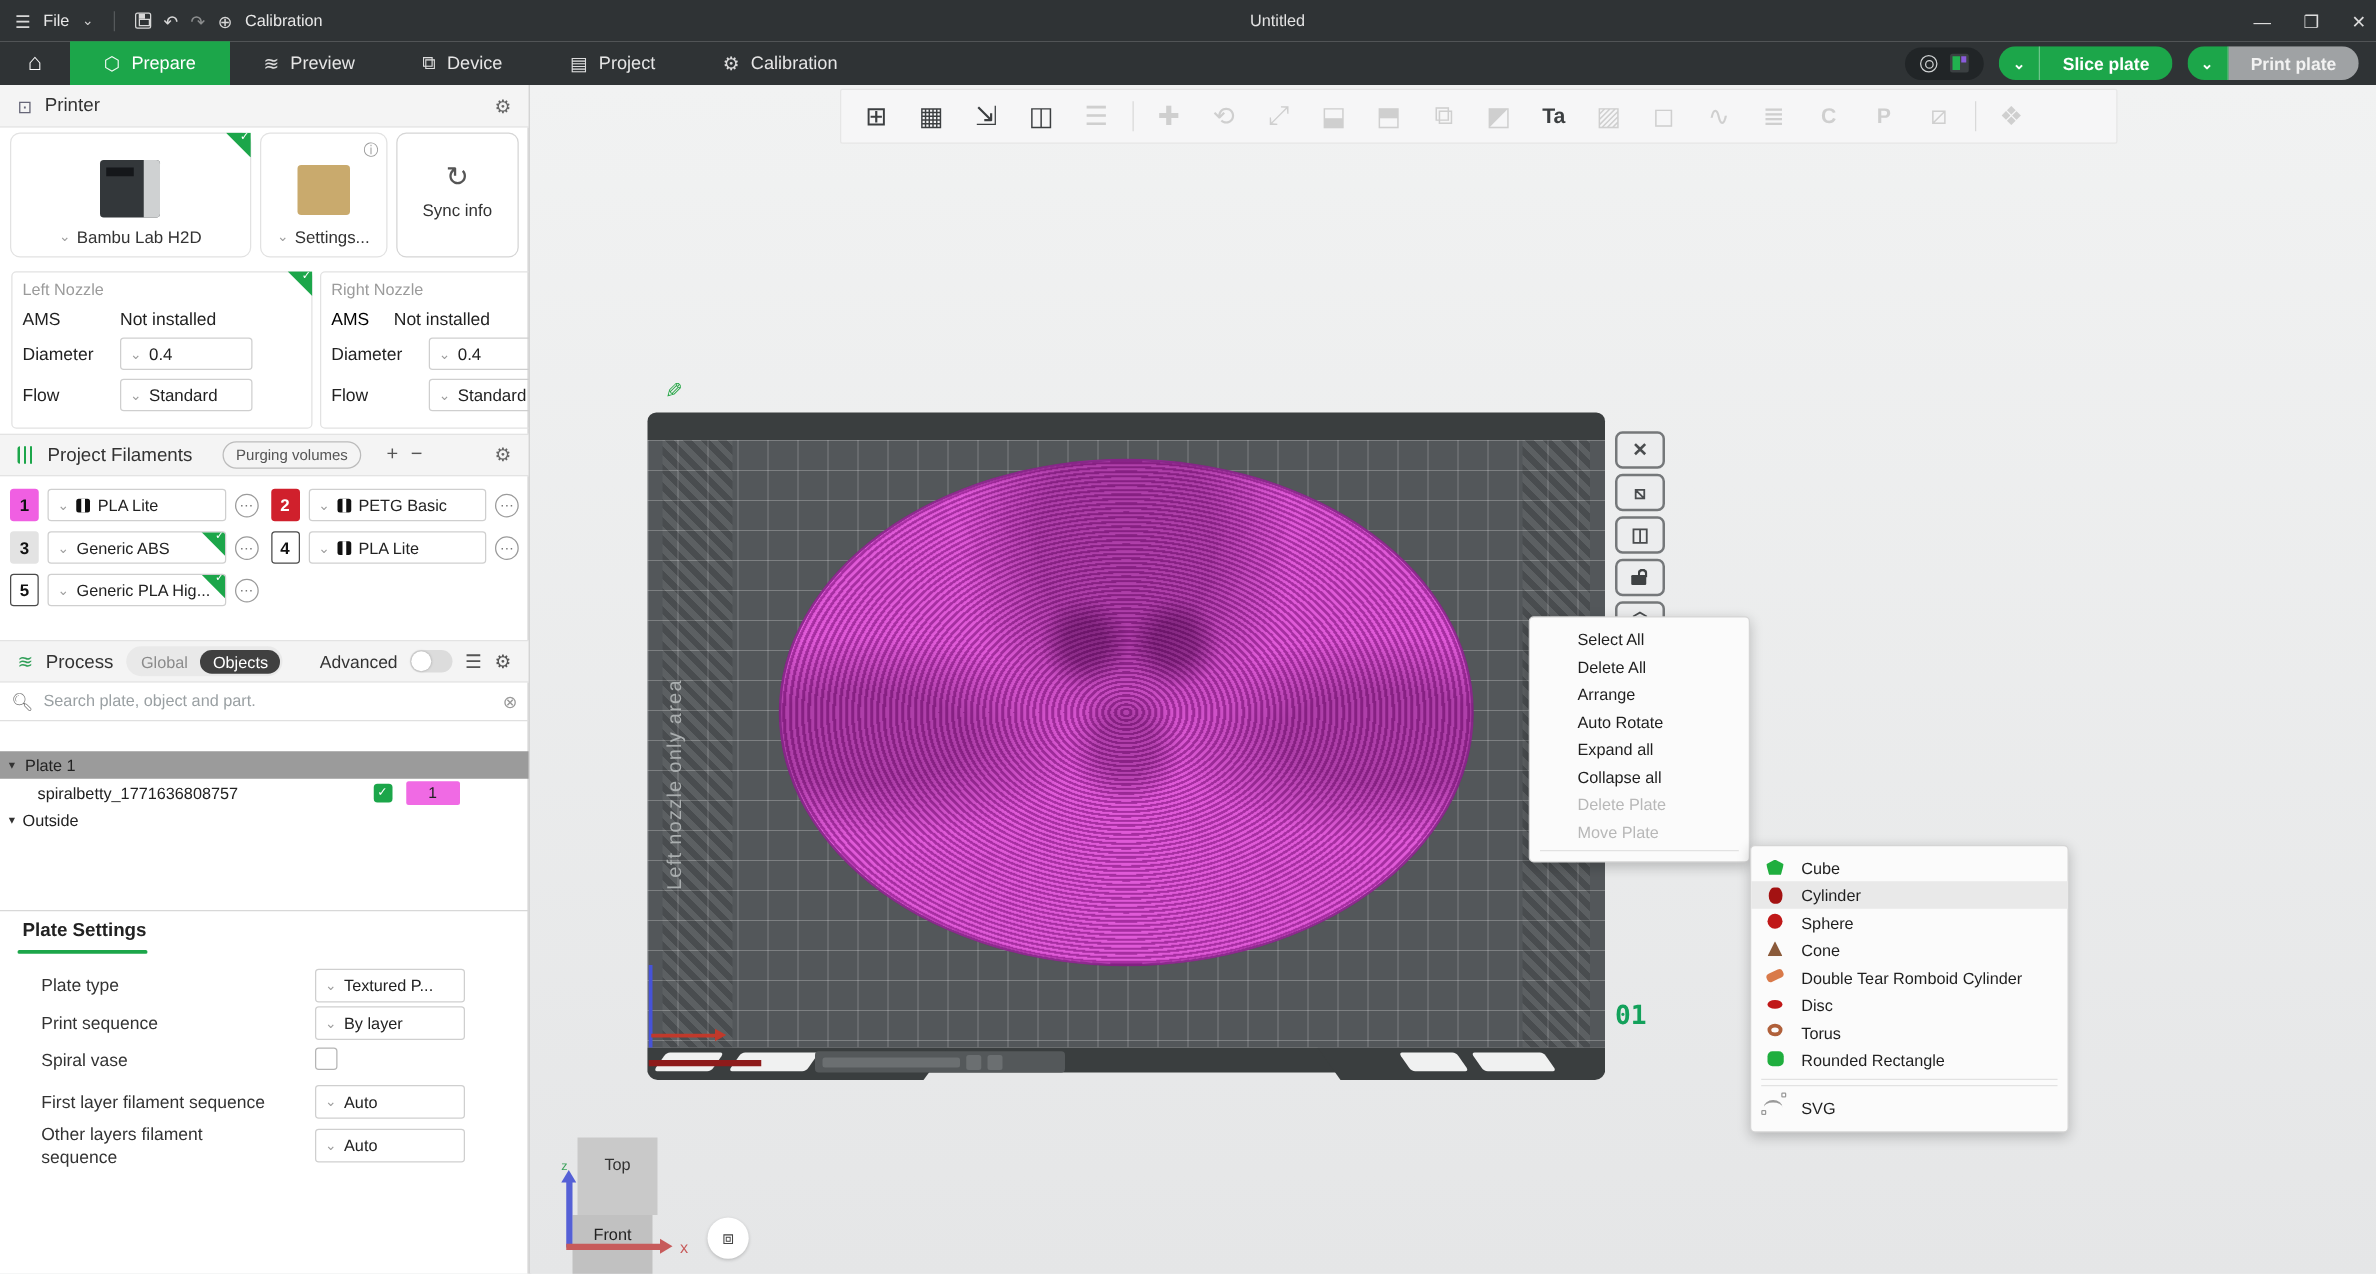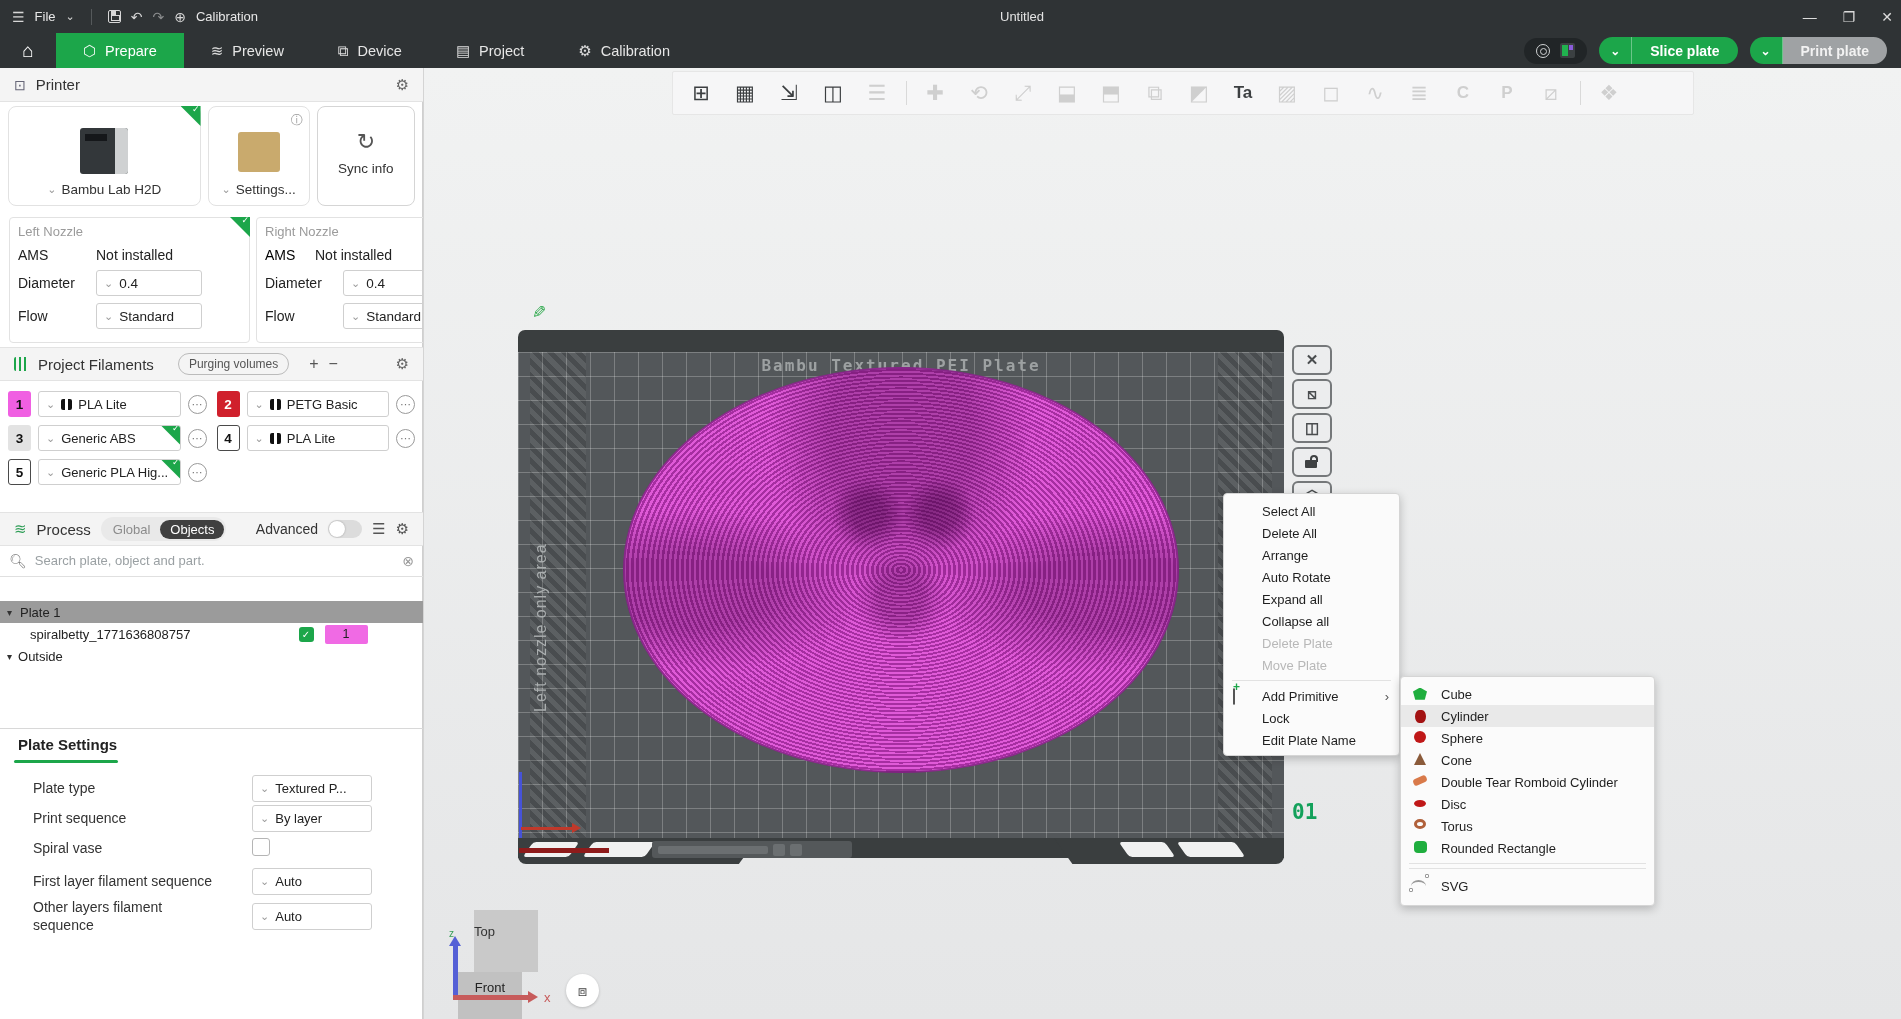--- a/index.html
+++ b/index.html
@@ -138,21 +138,21 @@
   .lockart .body{position:absolute;left:0;bottom:0;width:12px;height:8px;background:#3f4243;border-radius:1px}
   .lockart .shk{position:absolute;left:5px;top:-1px;width:8px;height:7px;border:2px solid #3f4243;border-bottom:none;border-radius:5px 5px 0 0}
   .plate-num{position:absolute;left:868px;top:732px;font-family:"DejaVu Sans Mono",monospace;font-weight:700;font-size:21px;color:#13A15B}
   .pencil{position:absolute;left:108px;top:234px;color:#2BA84A;font-size:17px;transform:scaleX(-1);cursor:pointer}
   .ax-z{position:absolute;left:95px;top:704px;width:3px;height:66px;background:#4653d8}
   .ax-x{position:absolute;left:97px;top:759px;width:52px;height:3px;background:#c0392b}
   .ax-xh{position:absolute;left:148px;top:755px;width:0;height:0;border-left:9px solid #c0392b;border-top:5px solid transparent;border-bottom:5px solid transparent}
   .ax-r{position:absolute;left:95px;top:780px;width:90px;height:5px;background:#8e1b1b}
 
   .gizmo{position:absolute;left:34px;top:842px;width:64px;height:110px}
-  .gz-top{position:absolute;left:16px;top:0;width:64px;height:62px;background:#c9c9c9;display:flex;align-items:flex-start;padding-top:14px;font-size:13px;color:#333;cursor:pointer}
+  .gz-top{position:absolute;left:4px;top:0;width:64px;height:62px;background:#c9c9c9;display:flex;align-items:flex-start;justify-content:center;padding-top:14px;font-size:13px;color:#333;cursor:pointer}
   .gz-front{position:absolute;left:0;top:62px;width:64px;height:48px;background:#c1c1c1;display:flex;align-items:flex-start;justify-content:center;padding-top:8px;font-size:13px;color:#222;cursor:pointer}
   .gz-zl{position:absolute;left:-9px;top:18px;color:#3aa05a;font-size:10px}
   .gz-up{position:absolute;left:-5px;top:34px;width:5px;height:54px;background:#5560d6}
   .gz-uph{position:absolute;left:-9px;top:26px;width:0;height:0;border-bottom:10px solid #5560d6;border-left:6px solid transparent;border-right:6px solid transparent}
   .gz-rt{position:absolute;left:-5px;top:85px;width:76px;height:5px;background:#c75b5b}
   .gz-rth{position:absolute;left:70px;top:81px;width:0;height:0;border-left:10px solid #c75b5b;border-top:6px solid transparent;border-bottom:6px solid transparent}
   .gz-xl{position:absolute;left:86px;top:80px;color:#c75b5b;font-size:13px}
   .cam-btn{position:absolute;left:142px;top:906px;width:33px;height:33px;background:#fff;border-radius:50%;box-shadow:0 1px 3px rgba(0,0,0,.2);display:flex;align-items:center;justify-content:center;color:#444;font-size:15px;cursor:pointer}
 
   
@@ -527,21 +527,20 @@
 
         <span class="vt-ic">❖</span>
       </div>
 
     <span class="pencil">✎</span>
 
     <div class="plate-top"></div>
     <div class="plate-grid">
       <div class="hatch" style="left:12px;width:56px"></div>
       <div class="hatch" style="left:700px;width:54px"></div>
-      <div class="plate-title">Bambu Textured PEI Plate</div>
       <div class="lna">Left nozzle only area</div>
     </div>
     <div class="spiral"></div>
     <div class="plate-bottom"></div>
     <div class="pb-ext l"></div>
     <div class="pb-ext r"></div>
     <span class="ptab" style="left:104px;width:46px"></span>
     <span class="ptab" style="left:164px;width:62px"></span>
     <span class="ptab rr" style="left:700px;width:46px"></span>
     <span class="ptab rr" style="left:758px;width:58px"></span>
@@ -625,40 +624,20 @@
 
           <li class="disabled">
             <span>Delete Plate</span>
           </li>
 
           <li class="disabled">
             <span>Move Plate</span>
           </li>
         </div>
       <div class="msep"></div>
-      <div>
-
-          <li class="has-icon has-arrow">
-            <span class="mi"><span class="addprim-ic"></span></span>
-            <span>Add Primitive</span>
-            <span class="arrow">›</span>
-          </li>
-
-          <li>
-
-            <span>Lock</span>
-
-          </li>
-
-          <li>
-
-            <span>Edit Plate Name</span>
-
-          </li>
-        </div>
     </ul>
 
     <ul class="sub">
       <div>
 
           <li>
             <span class="pi cube"></span>
             <span>Cube</span>
           </li>
 

